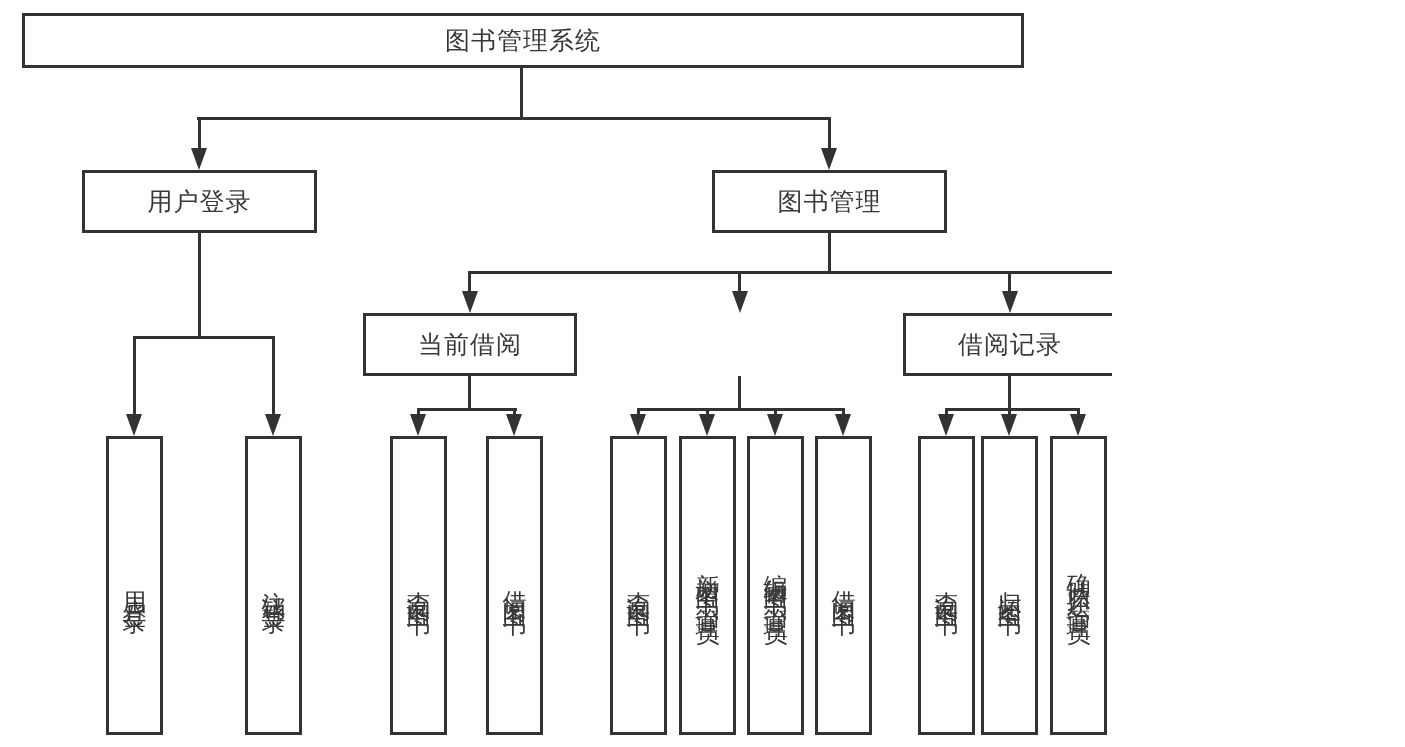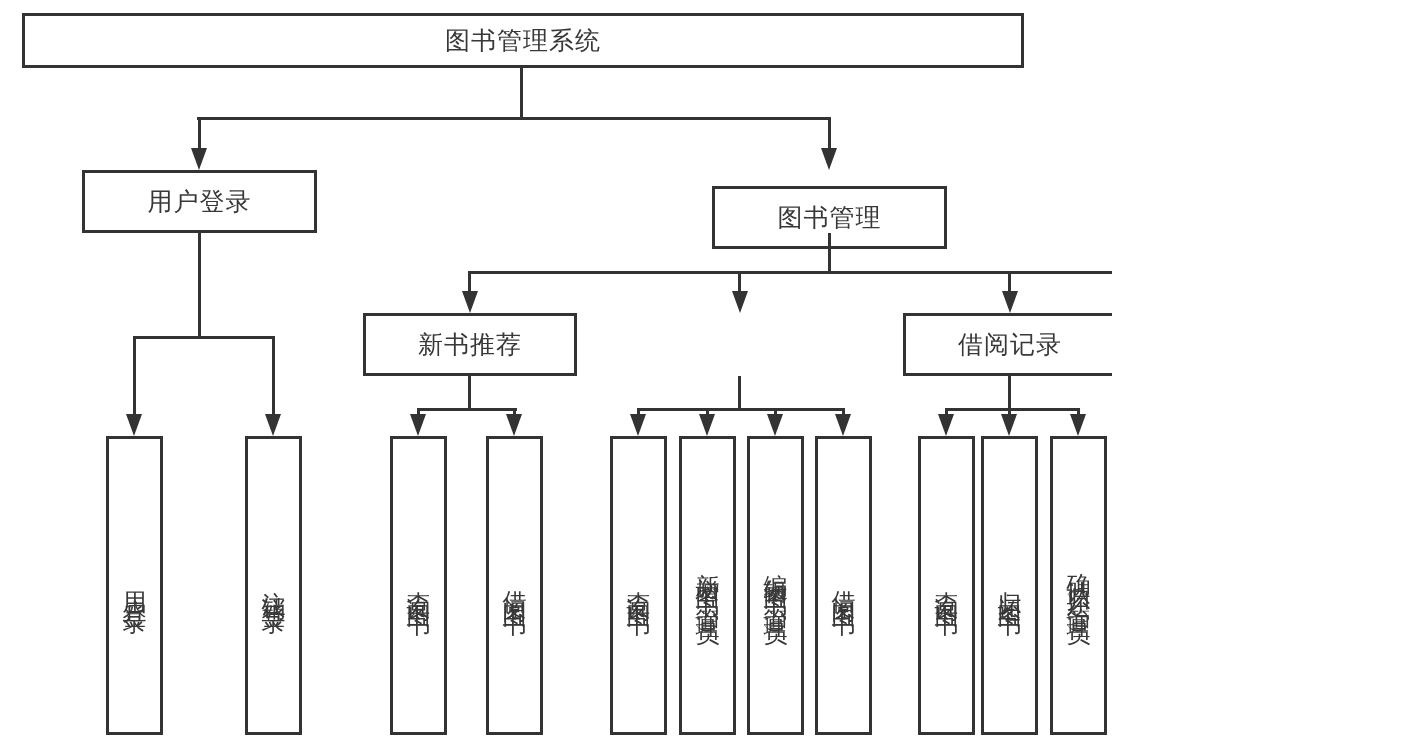--- a/index.html
+++ b/index.html
@@ -37,21 +37,21 @@
   <div class="cline" style="left:520px;top:68px;width:3px;height:49px;"></div>
   <div class="cline" style="left:197px;top:117px;width:634px;height:3px;"></div>
   <div class="cline" style="left:198px;top:117px;width:3px;height:33px;"></div>
   <div class="arrow" style="left:191px;top:148px;"></div>
   <div class="cline" style="left:828px;top:117px;width:3px;height:33px;"></div>
   <div class="arrow" style="left:821px;top:148px;"></div>
 
   <div class="node node-h" style="left:82px;top:170px;width:235px;height:63px;">
     <span>用户登录</span>
   </div>
-  <div class="node node-h" style="left:712px;top:186px;width:235px;height:63px;">
+  <div class="node node-h" style="left:712px;top:170px;width:235px;height:63px;">
     <span>图书管理</span>
   </div>
 
   <div class="cline" style="left:198px;top:233px;width:3px;height:103px;"></div>
   <div class="cline" style="left:133px;top:336px;width:142px;height:3px;"></div>
   <div class="cline" style="left:133px;top:336px;width:3px;height:82px;"></div>
   <div class="arrow" style="left:126px;top:414px;"></div>
   <div class="cline" style="left:272px;top:336px;width:3px;height:82px;"></div>
   <div class="arrow" style="left:265px;top:414px;"></div>
 
@@ -60,21 +60,21 @@
   <div class="cline" style="left:468px;top:271px;width:3px;height:24px;"></div>
   <div class="arrow" style="left:462px;top:291px;"></div>
   <div class="cline" style="left:738px;top:271px;width:3px;height:24px;"></div>
   <div class="arrow" style="left:732px;top:291px;"></div>
   <div class="cline" style="left:1008px;top:271px;width:3px;height:24px;"></div>
   <div class="arrow" style="left:1002px;top:291px;"></div>
   <div class="cline" style="left:1278px;top:271px;width:3px;height:24px;"></div>
   <div class="arrow" style="left:1272px;top:291px;"></div>
 
   <div class="node node-h" style="left:363px;top:313px;width:214px;height:63px;">
-    <span>新书推荐</span>
+    <span>当前借阅</span>
   </div>
   <div class="node node-h" style="left:903px;top:313px;width:214px;height:63px;">
     <span>借阅记录</span>
   </div>
 
   <div class="cline" style="left:468px;top:376px;width:3px;height:32px;"></div>
   <div class="cline" style="left:417px;top:408px;width:100px;height:3px;"></div>
   <div class="cline" style="left:417px;top:408px;width:3px;height:12px;"></div>
   <div class="arrow" style="left:410px;top:414px;"></div>
   <div class="cline" style="left:513px;top:408px;width:3px;height:12px;"></div>

